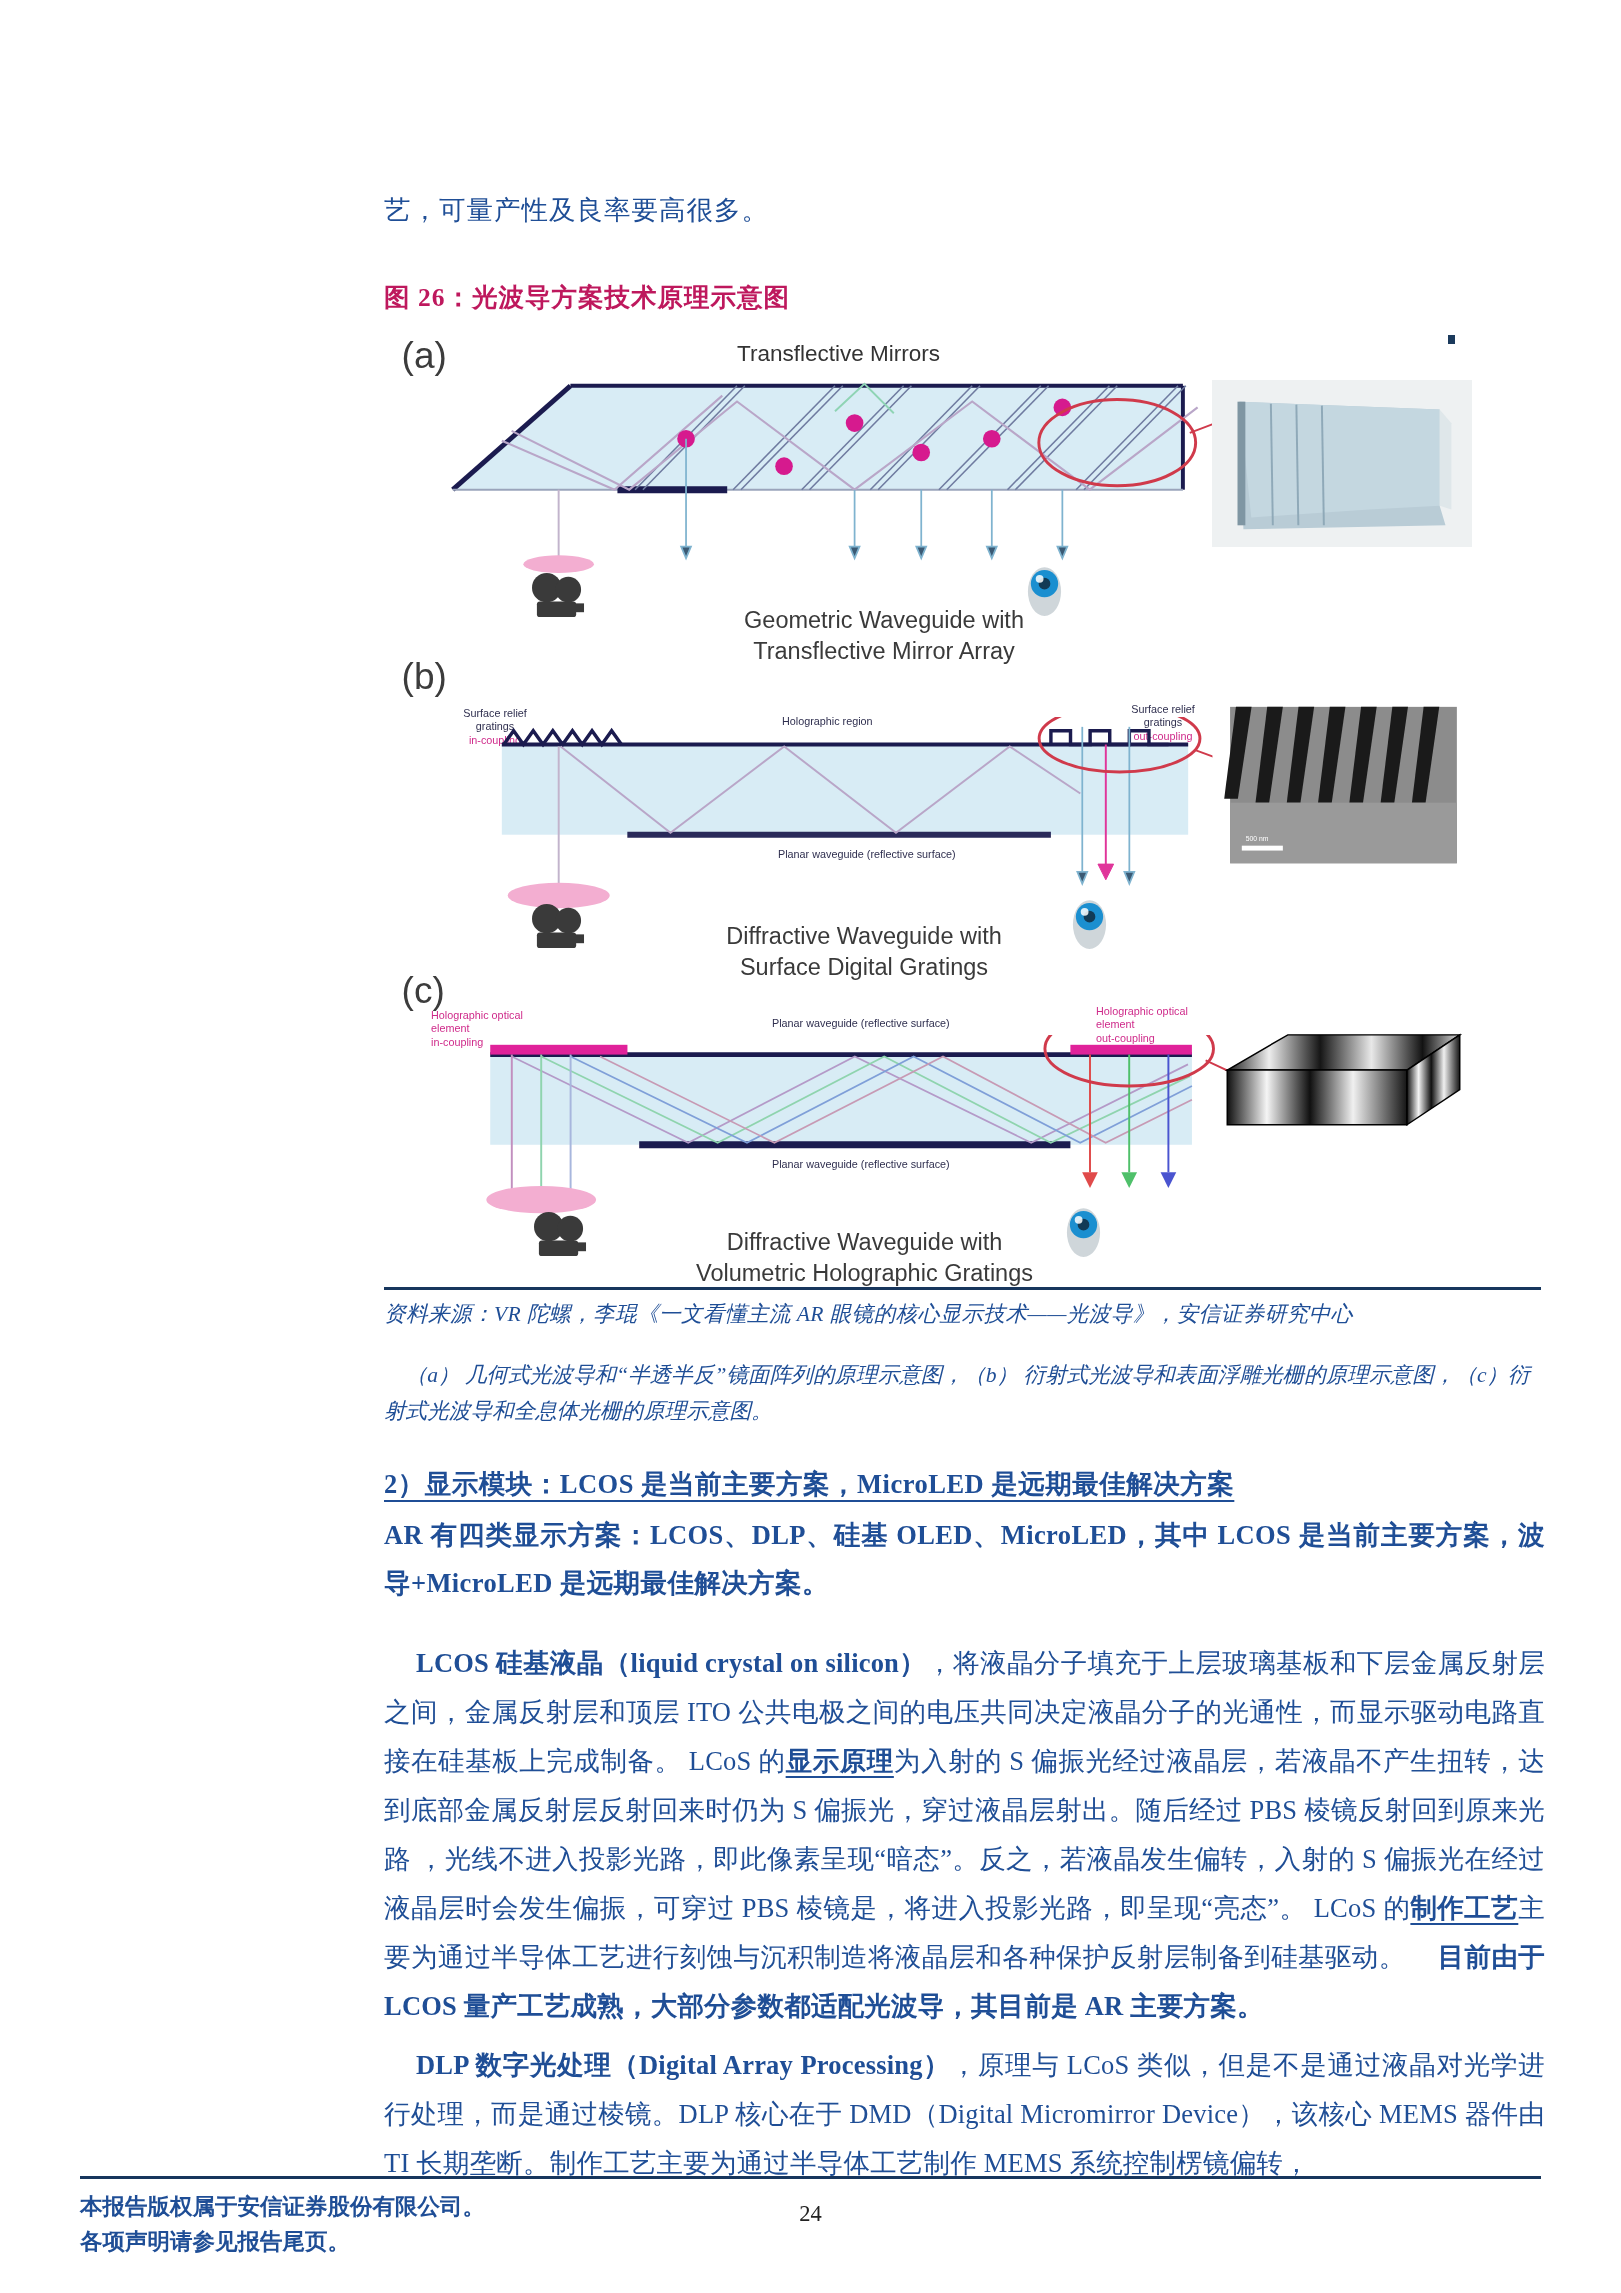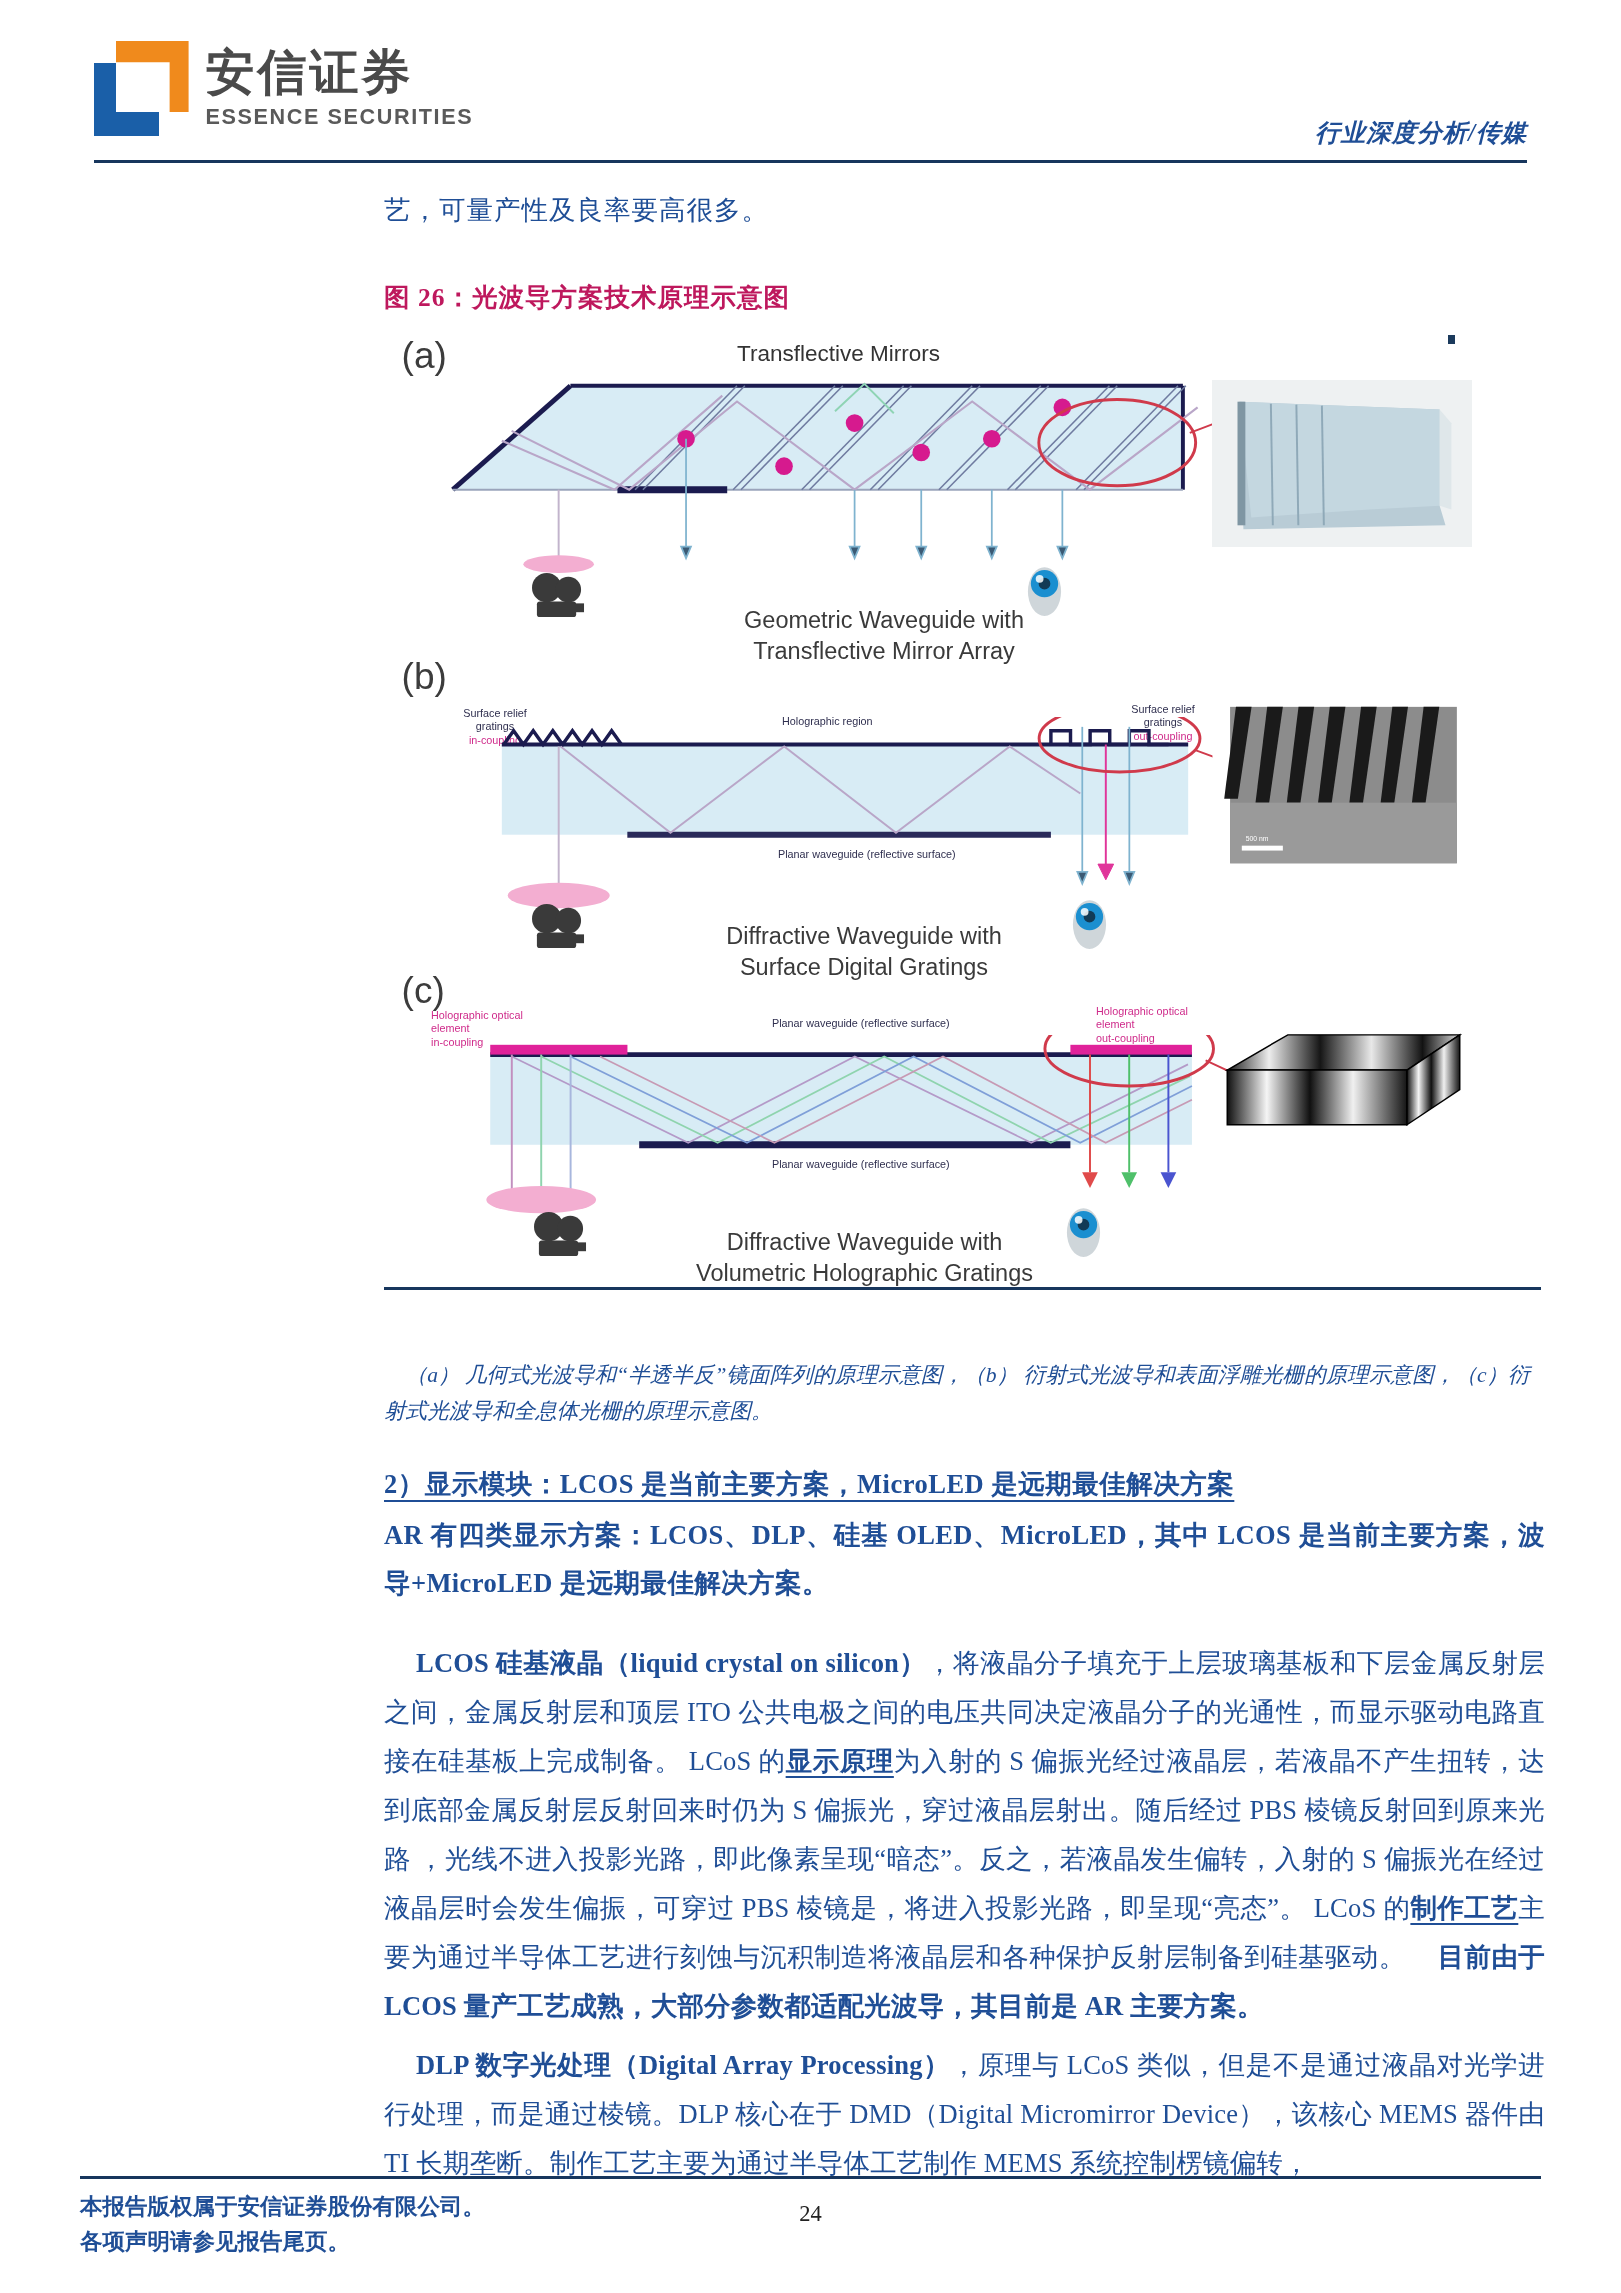--- a/index.html
+++ b/index.html
@@ -284,35 +284,20 @@
     font-family: "Liberation Serif", serif;
     font-size: 22.5px;
     color: #222;
   }
 </style>
 </head>
 <body>
 
 <div class="page">
 
-  <div class="header">
-    <div class="logo-wrap">
-      <div class="logo-mark">
-        <div class="logo-sq-blue"></div>
-        <div class="logo-sq-orange"></div>
-        <div class="logo-sq-white"></div>
-      </div>
-      <div class="logo-text">
-        <div class="logo-cn">安信证券</div>
-        <div class="logo-en">ESSENCE SECURITIES</div>
-      </div>
-    </div>
-    <div class="header-right">行业深度分析/传媒</div>
-    <div class="header-rule"></div>
-  </div>
 
   <div class="intro-line">艺，可量产性及良率要高很多。</div>
 
   <div class="fig-caption">图 26：光波导方案技术原理示意图</div>
 
   <div class="figure-box">
     <div class="fig-dot"></div>
 
     <div class="panel" style="top:0px;height:314px;">
       <div class="panel-label" style="left:17.6px;top:11.8px;">(a)</div>
@@ -592,20 +577,21 @@
           </defs>
           <polygon points="12,42 74,6 250,6 196,42" fill="url(#ft)" stroke="#000" stroke-width="1.5"></polygon>
           <polygon points="12,42 196,42 196,98 12,98" fill="url(#fr)" stroke="#000" stroke-width="1.5"></polygon>
           <polygon points="196,42 250,6 250,62 196,98" fill="url(#fr)" stroke="#000" stroke-width="1.5"></polygon>
         </svg>
       </div>
     </div>
   </div>
 
   <div class="src-rule"></div>
+  <div class="source">资料来源：VR 陀螺，李琨《一文看懂主流 AR 眼镜的核心显示技术——光波导》，安信证券研究中心</div>
   <div class="fig-note">（a） 几何式光波导和“半透半反”镜面阵列的原理示意图，（b） 衍射式光波导和表面浮雕光栅的原理示意图，（c）衍射式光波导和全息体光栅的原理示意图。</div>
 
   <div class="sec-heading">2）显示模块：LCOS 是当前主要方案，MicroLED 是远期最佳解决方案</div>
   <div class="lead-para">AR 有四类显示方案：LCOS、DLP、硅基 OLED、MicroLED，其中 LCOS 是当前主要方案，波导+MicroLED 是远期最佳解决方案。</div>
 
   <div class="para p-lcos">
     <b class="sb">LCOS 硅基液晶（liquid crystal on silicon）</b><span>，将液晶分子填充于上层玻璃基板和下层金属反射层之间，金属反射层和顶层 ITO 公共电极之间的电压共同决定液晶分子的光通性，而显示驱动电路直接在硅基板上完成制备。 LCoS 的</span><u class="ul">显示原理</u><span>为入射的 S 偏振光经过液晶层，若液晶不产生扭转，达到底部金属反射层反射回来时仍为 S 偏振光，穿过液晶层射出。随后经过 PBS 棱镜反射回到原来光路 ，光线不进入投影光路，即此像素呈现“暗态”。反之，若液晶发生偏转，入射的 S 偏振光在经过液晶层时会发生偏振，可穿过 PBS 棱镜是，将进入投影光路，即呈现“亮态”。 LCoS 的</span><u class="ul">制作工艺</u><span>主要为通过半导体工艺进行刻蚀与沉积制造将液晶层和各种保护反射层制备到硅基驱动。</span><b class="sb">目前由于 LCOS 量产工艺成熟，大部分参数都适配光波导，其目前是 AR 主要方案。</b>
   </div>
 
   <div class="para p-dlp">

